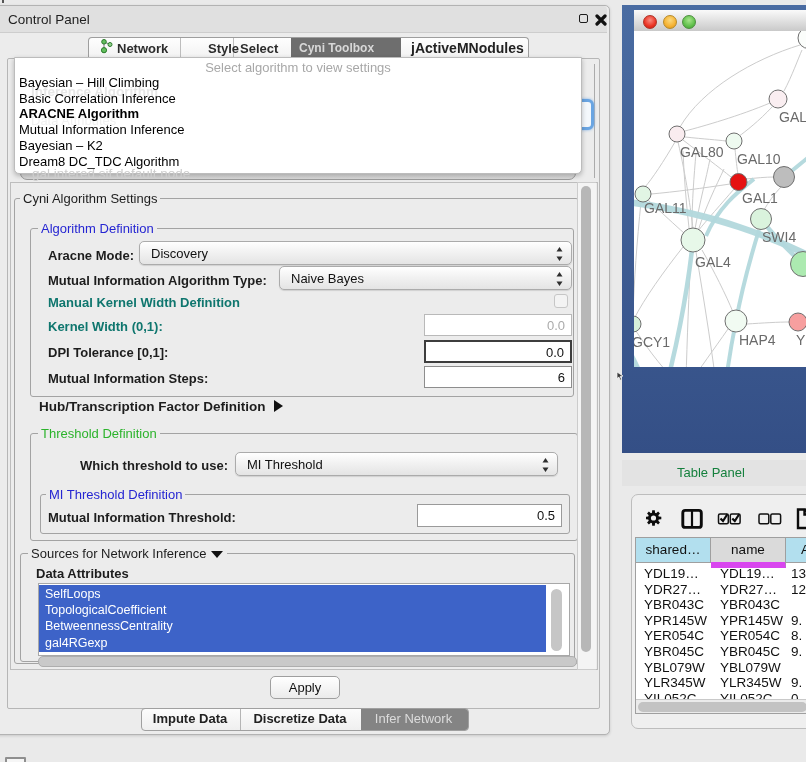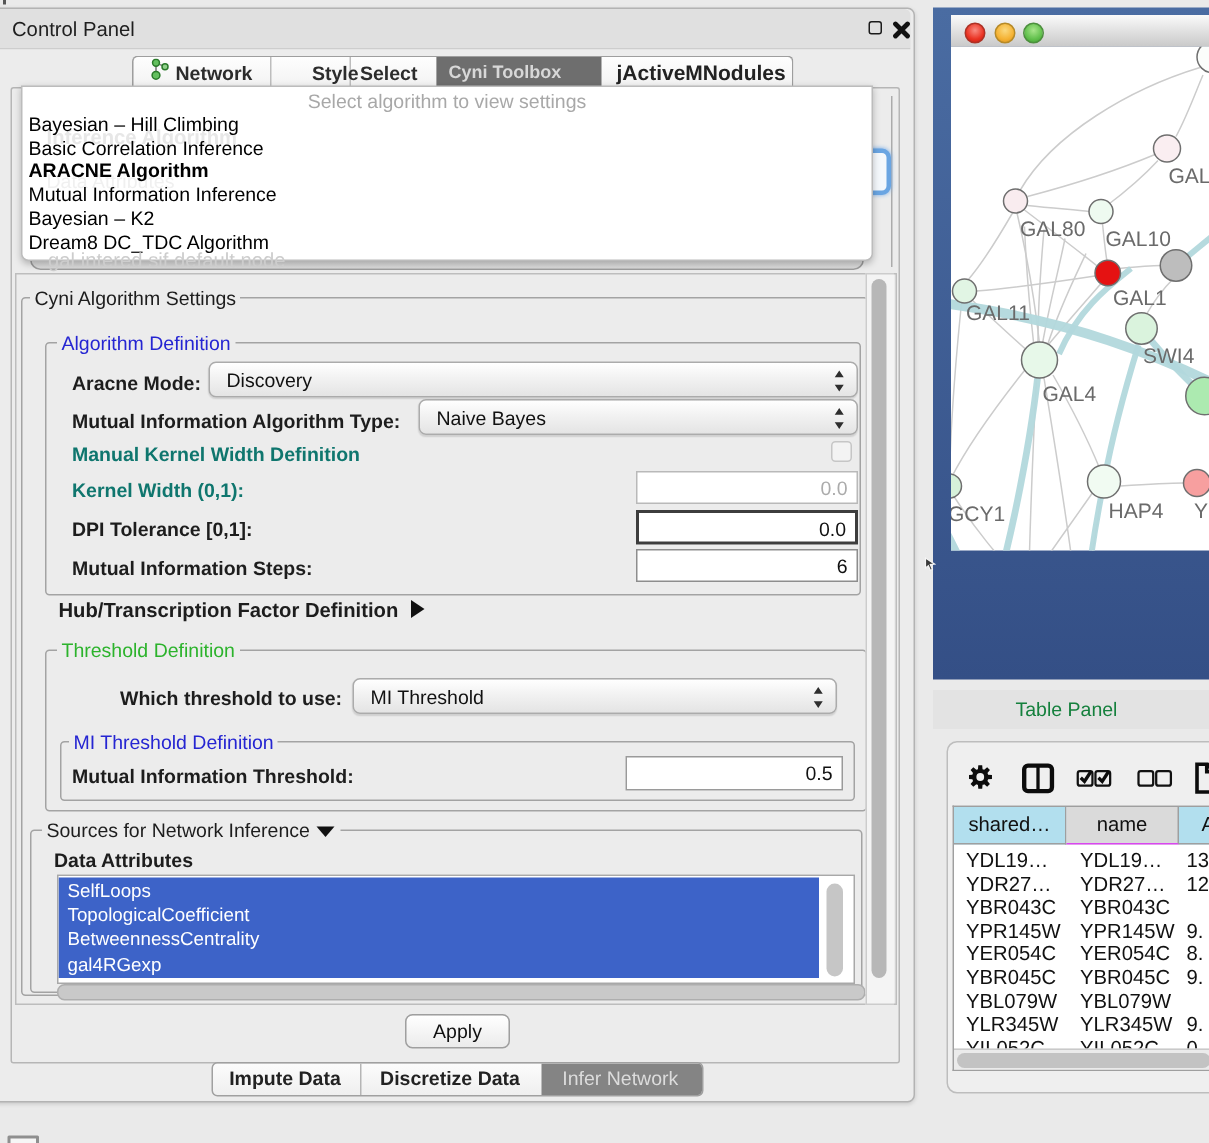--- a/index.html
+++ b/index.html
@@ -261,21 +261,21 @@
   </g>
   <g stroke="#0c0c0c" stroke-width="2.2" fill="none">
     <path d="M 74.5 12.5 L 77 15 L 81.5 8"></path>
     <path d="M 86.3 12.5 L 88.8 15 L 93.3 8"></path>
   </g>
   <path d="M 152 3.5 L 159 3.5 L 163 8 L 163 22 L 152 22 Z M 158.5 3.5 L 158.5 8.5 L 163 8.5" fill="none" stroke="#0c0c0c" stroke-width="2.4"></path>
 </svg>
 
 <div class="abs" style="left:635px;top:537px;width:171px;height:175px;background:#ffffff;border:1px solid #9f9f9f;border-right:none;overflow:hidden;font-size:13.5px;color:#111;">
   <div class="abs" style="left:0;top:0;width:74px;height:24px;background:#b2dfee;border-right:1px solid #9f9f9f;border-bottom:1px solid #9f9f9f;text-align:center;line-height:24px;">shared…</div>
-  <div class="abs" style="left:75px;top:0;width:74px;height:24px;background:#dadada;border-right:1px solid #9f9f9f;border-bottom:1px solid #d946ef;text-align:center;line-height:24px;">name</div>
+  <div class="abs" style="left:75px;top:0;width:74px;height:24px;background:#dadada;border-right:1px solid #9f9f9f;border-bottom:6px solid #d946ef;text-align:center;line-height:24px;">name</div>
   <div class="abs" style="left:150px;top:0;width:40px;height:24px;background:#b2dfee;border-bottom:1px solid #9f9f9f;line-height:24px;">
       <span style="position:absolute;left:15px;">A</span>
     </div>
   <div class="abs" style="left:8px;top:28px;line-height:15.6px;white-space:nowrap;">YDL19…<br>YDR27…<br>YBR043C<br>YPR145W<br>YER054C<br>YBR045C<br>YBL079W<br>YLR345W<br>YIL052C</div>
   <div class="abs" style="left:84px;top:28px;line-height:15.6px;white-space:nowrap;">YDL19…<br>YDR27…<br>YBR043C<br>YPR145W<br>YER054C<br>YBR045C<br>YBL079W<br>YLR345W<br>YIL052C</div>
   <div class="abs" style="left:155px;top:28px;line-height:15.6px;white-space:nowrap;">13…<br>12…<br>&nbsp;<br>9.<br>8.<br>9.<br>&nbsp;<br>9.<br>0.</div>
   <div class="abs" style="left:0;top:161px;width:171px;height:14px;background:#ebebeb;border-top:1px solid #c9c9c9;">
     <div class="abs" style="left:2px;top:1.5px;width:169px;height:10px;background:#c3c3c3;border-radius:5px;"></div>
   </div>
 </div>

